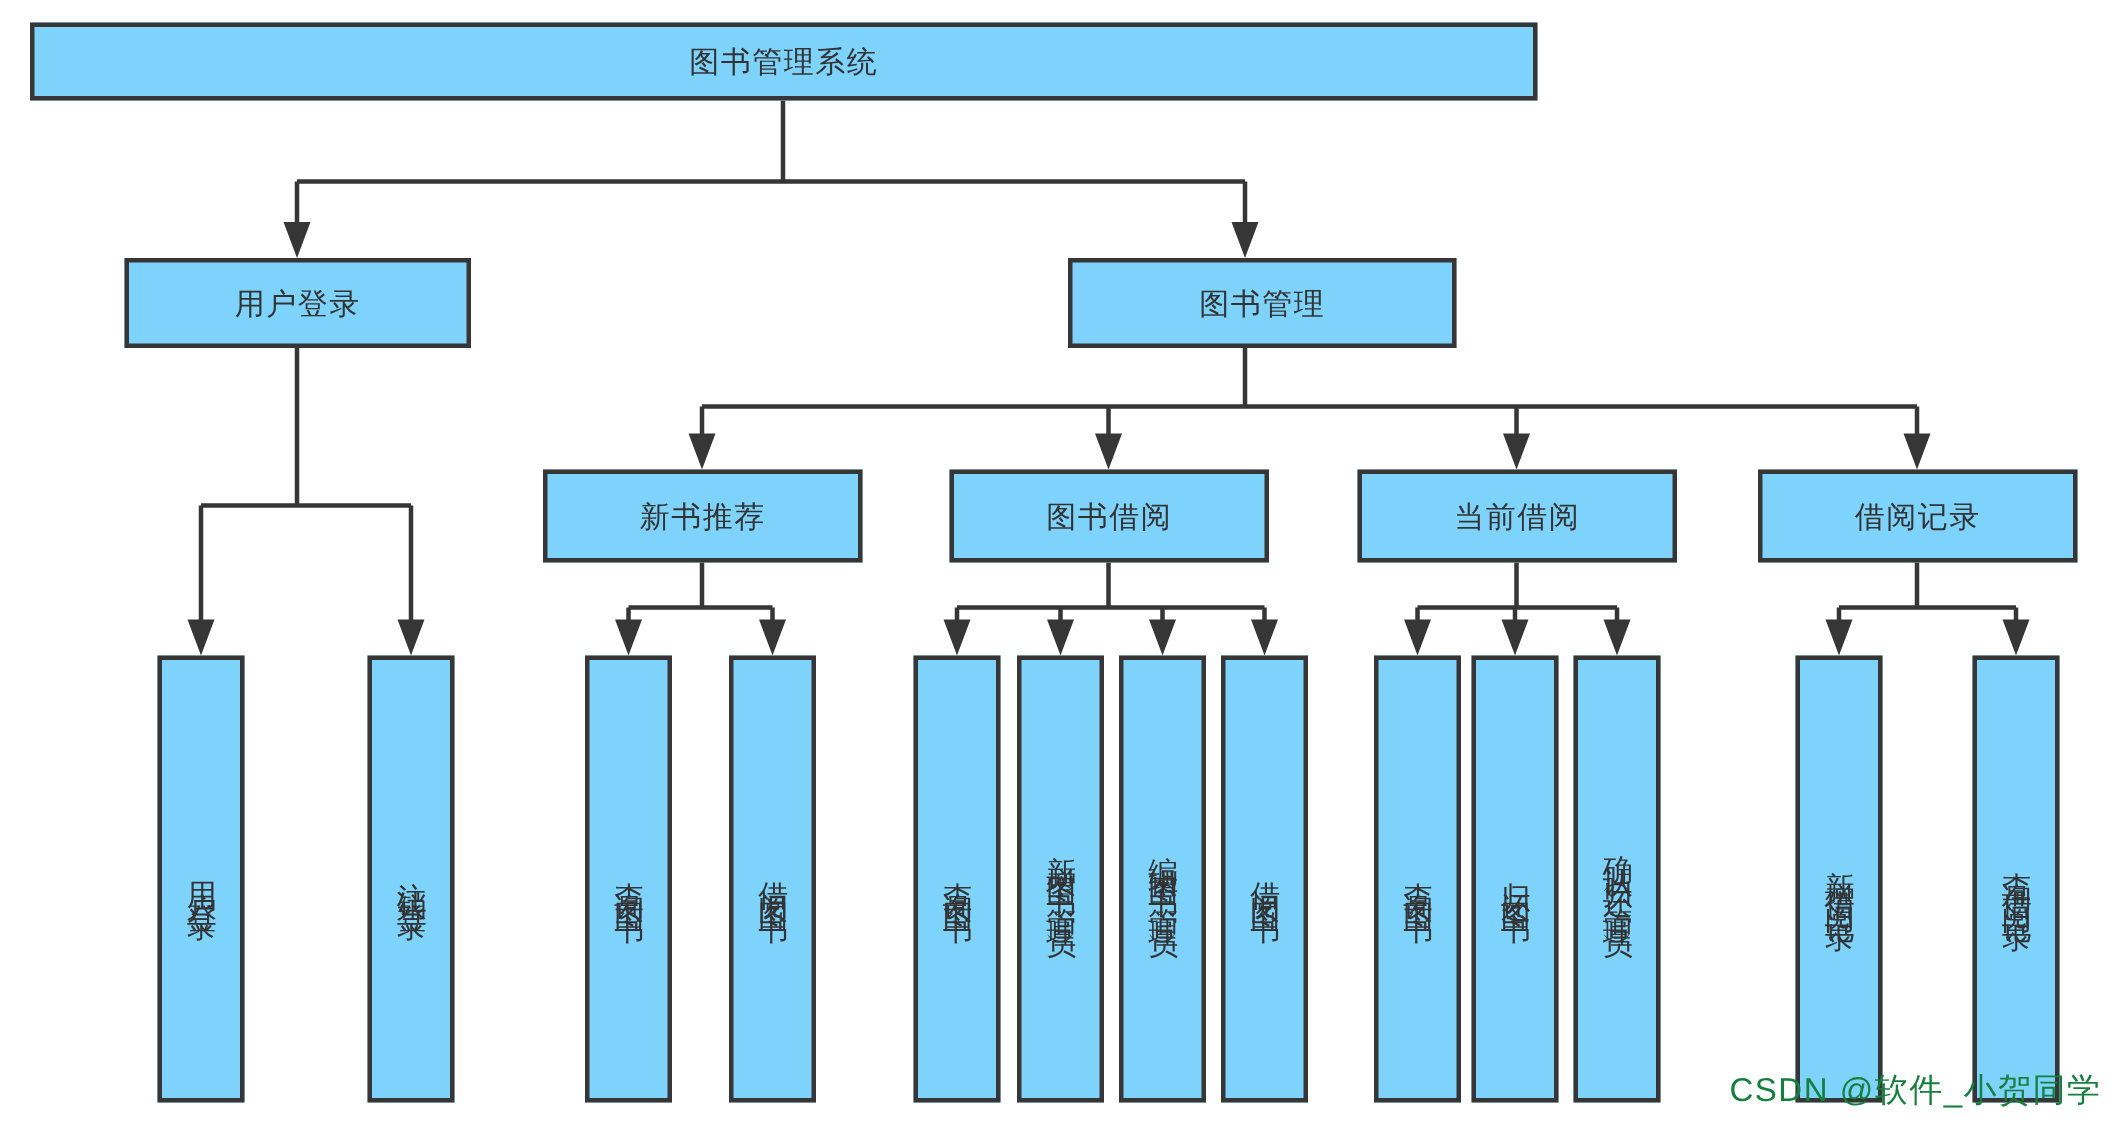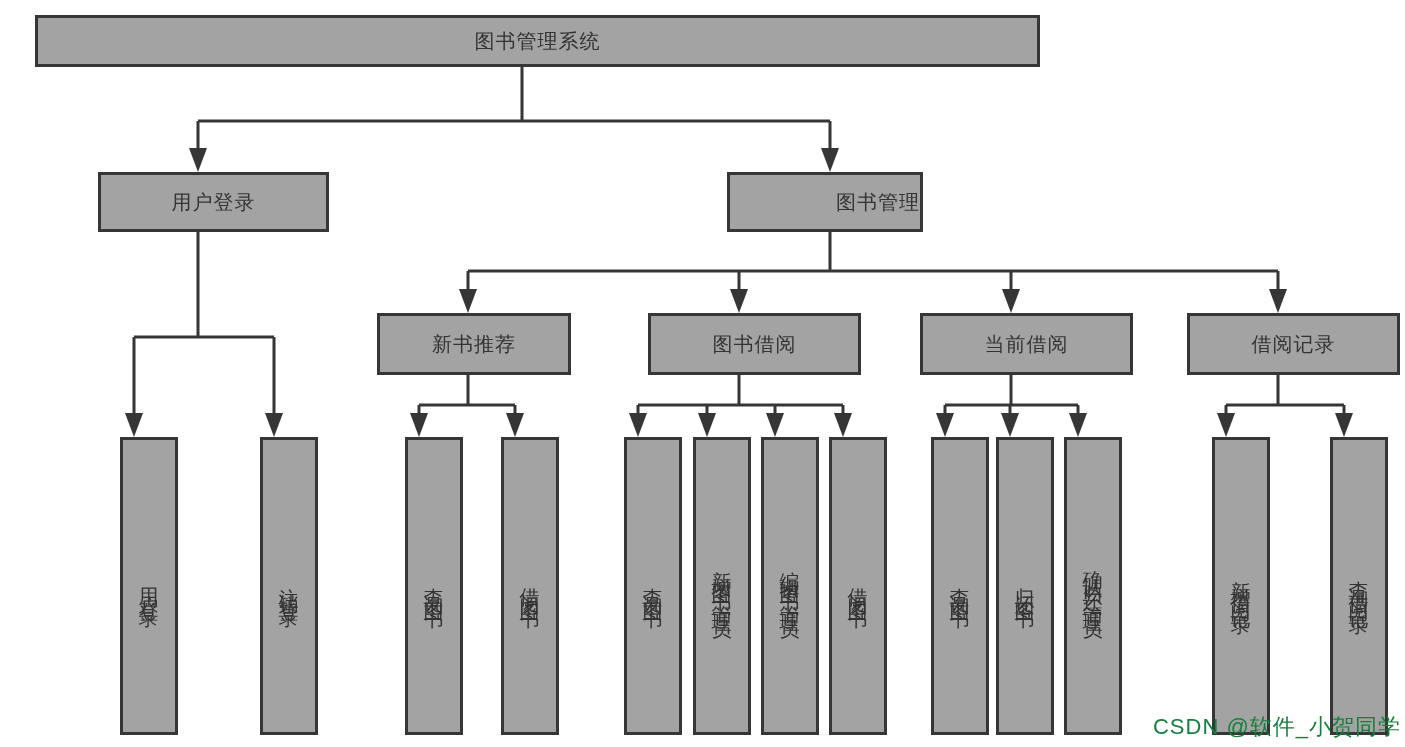--- a/index.html
+++ b/index.html
@@ -24,25 +24,24 @@
     fill: none;
   }
   svg.connectors polygon {
     fill: var(--line, #363636);
     stroke: none;
   }
   .box {
     position: absolute;
     box-sizing: border-box;
     border: 3px solid var(--border, #363636);
-    background: #a3a3a3;
+    background: #7dd3fc;
     display: flex;
     align-items: center;
     justify-content: center;
-    margin-left: 15px;
   }
   .h-box span {
     font-size: 20px;
     letter-spacing: 1px;
     white-space: nowrap;
   }
   .v-box span {
     writing-mode: vertical-rl;
     font-size: 20px;
     letter-spacing: 7px;
@@ -113,25 +112,25 @@
     </g>
   </svg>
 
   <div class="box h-box" style="left:20px; top:15px; width:1005px; height:52px;">
     <span>图书管理系统</span>
   </div>
 
   <div class="box h-box" style="left:83px; top:172px; width:231px; height:60px;">
     <span>用户登录</span>
   </div>
-  <div class="box h-box" style="left:712px; top:172px; width:196px; height:60px;justify-content:flex-end;">
+  <div class="box h-box" style="left:712px; top:172px; width:259px; height:60px;">
     <span>图书管理</span>
   </div>
 
-  <div class="box h-box" style="left:362px; top:313px; width:194px; height:62px;font-family:Liberation Mono, monospace;">
+  <div class="box h-box" style="left:362px; top:313px; width:213px; height:62px;font-family:Liberation Mono, monospace;">
     <span>新书推荐</span>
   </div>
   <div class="box h-box" style="left:633px; top:313px; width:213px; height:62px;align-items:center;">
     <span>图书借阅</span>
   </div>
   <div class="box h-box" style="left:1172px; top:313px; width:213px; height:62px;">
     <span>借阅记录</span>
   </div>
   <div class="box h-box" style="left:905px; top:313px; width:213px; height:62px;">
     <span>当前借阅</span>

